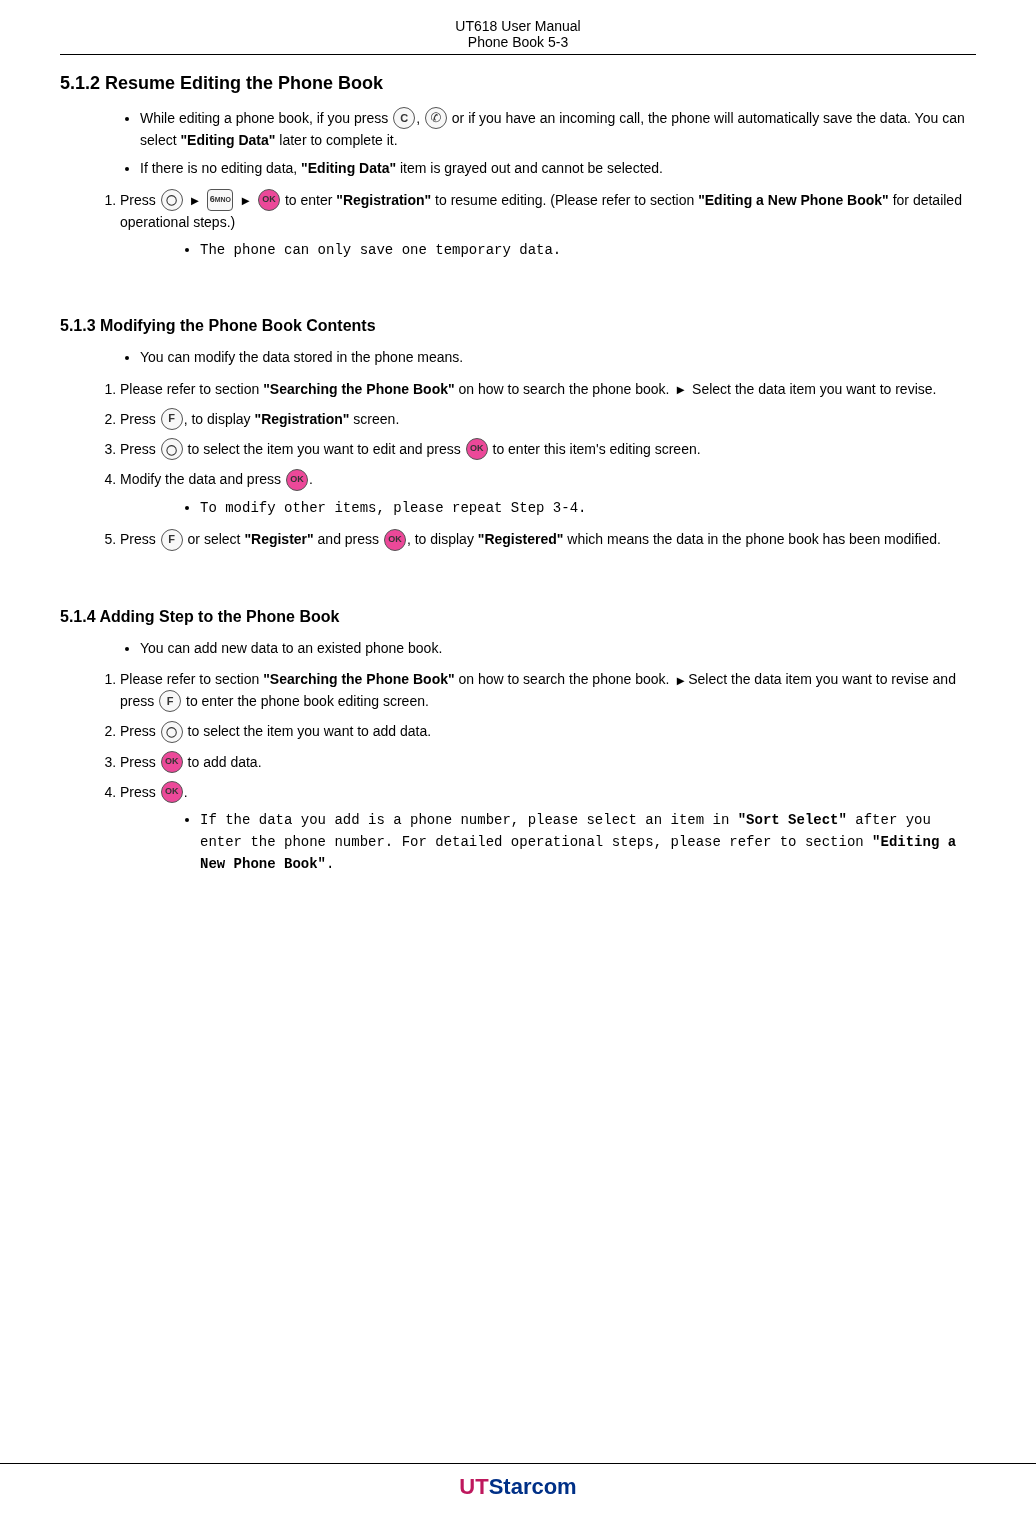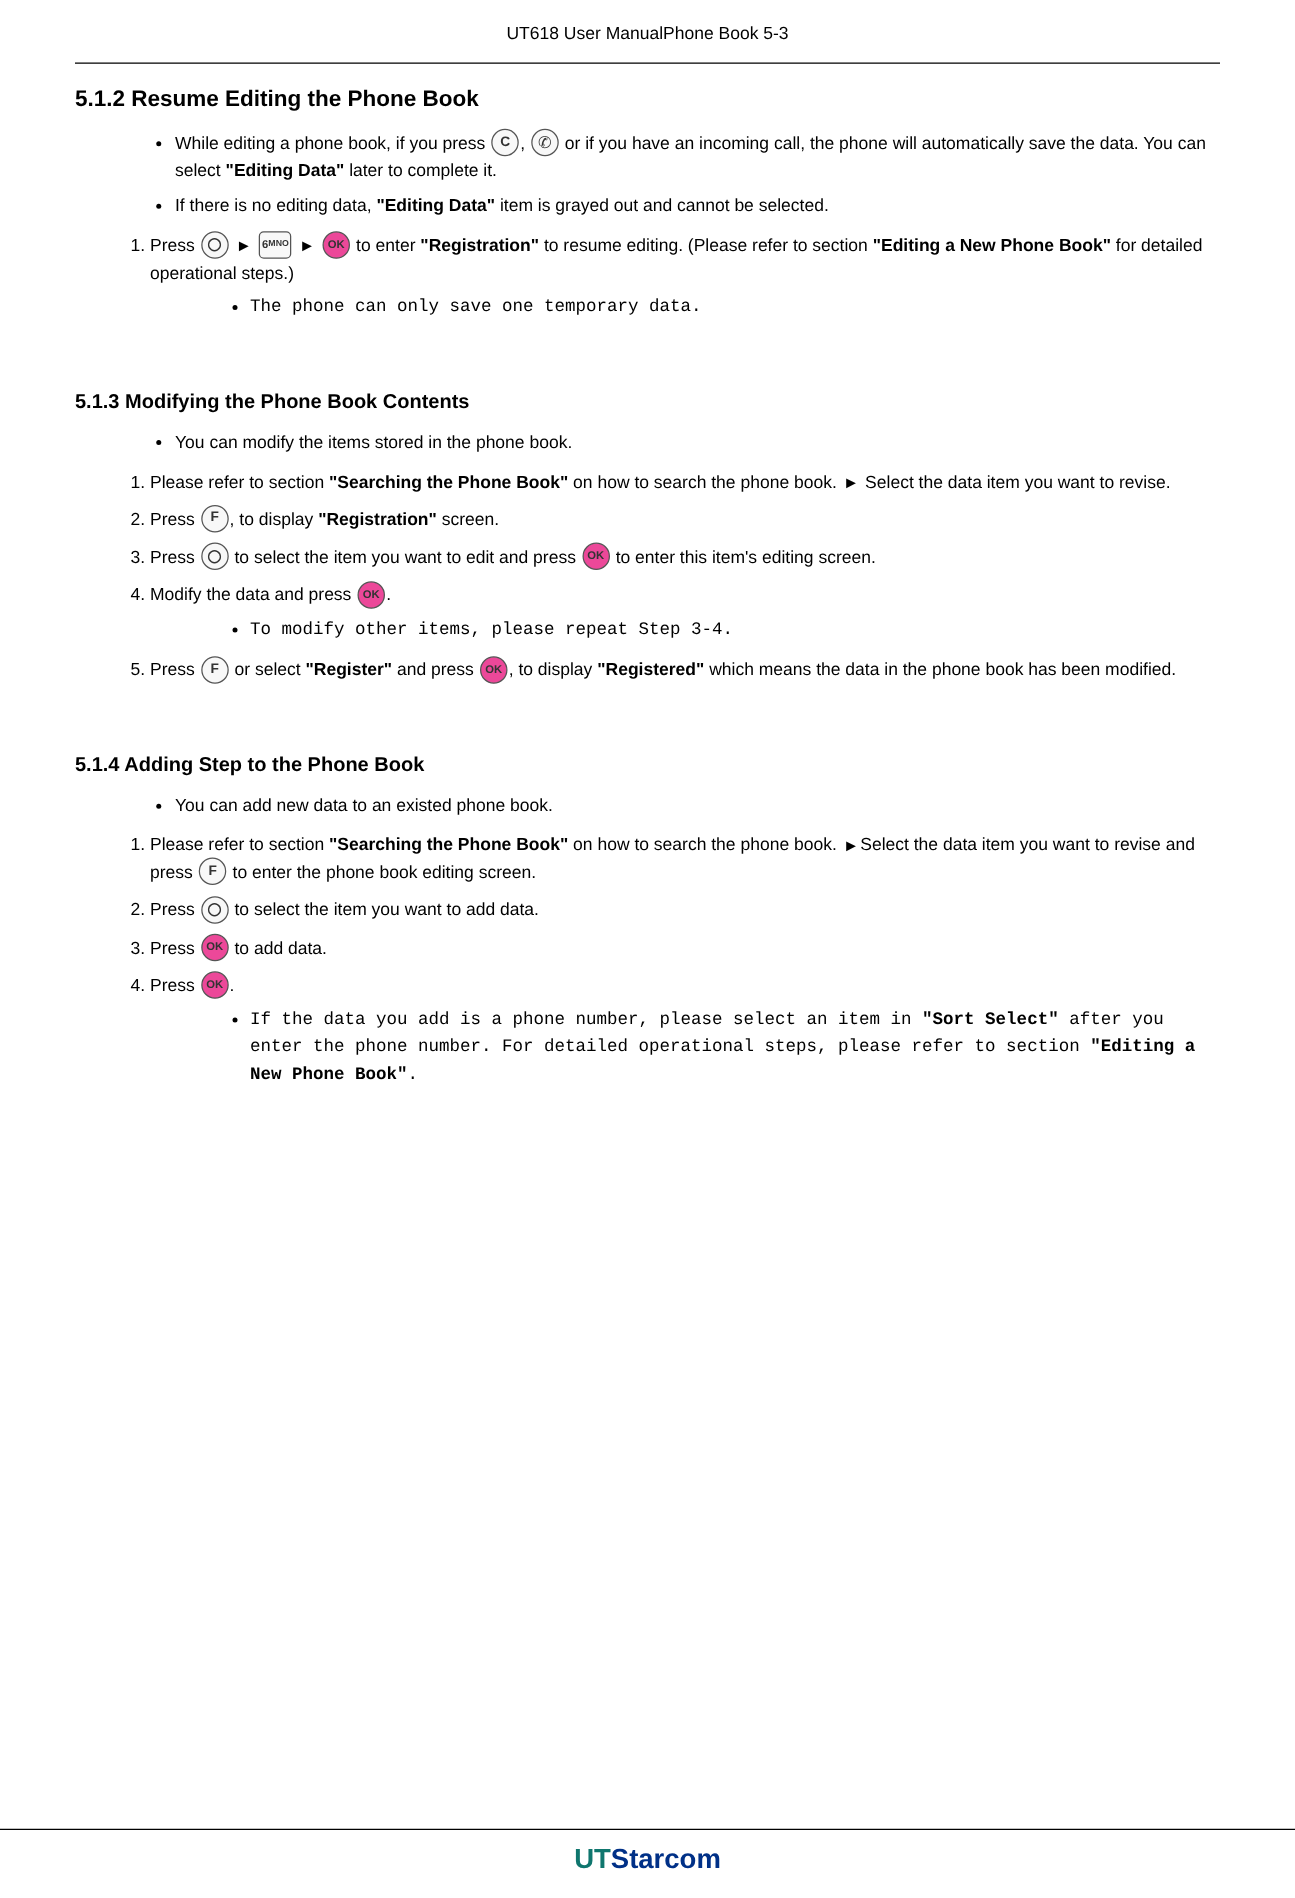--- a/index.html
+++ b/index.html
@@ -13,25 +13,26 @@
       padding: 0;
     }
     .page {
       width: 1036px;
       min-height: 1518px;
       padding: 18px 60px 40px 60px;
       position: relative;
     }
     .header-bar {
       display: flex;
-      justify-content: center;
+      justify-content: flex-start;
       align-items: center;
       border-bottom: 1px solid #000;
-      padding-bottom: 16px;
+      padding-bottom: 4px;
       margin-bottom: 18px;
+      flex-direction: column;
     }
     h2 {
       font-size: 18px;
       font-weight: bold;
       margin-bottom: 14px;
     }
     h3 {
       font-size: 16px;
       font-weight: bold;
       margin-bottom: 12px;
@@ -93,21 +94,21 @@
       bottom: 18px;
       left: 0;
       right: 0;
       display: flex;
       justify-content: center;
       align-items: center;
       border-top: 1px solid #000;
       padding-top: 10px;
     }
     .logo-ut {
-      color: #0f766e;
+      color: #be185d;
       font-size: 22px;
       font-weight: bold;
     }
     .logo-starcom {
       color: #003087;
       font-size: 22px;
       font-weight: bold;
     }
     .inline-icon-f {
       display: inline-flex;
@@ -235,21 +236,21 @@
         <li>The phone can only save one temporary data.</li>
       </ul>
     </li>
   </ol>
 
   <div class="section-divider"></div>
 
   <h3>5.1.3 Modifying the Phone Book Contents</h3>
 
   <ul>
-    <li>You can modify the items stored in the phone book.</li>
+    <li>You can modify the data stored in the phone means.</li>
   </ul>
 
   <ol>
     <li>
       Please refer to section <span class="bold">"Searching the Phone Book"</span> on how to search the phone book.
       <span class="icon-arrow">►</span>
       Select the data item you want to revise.
     </li>
     <li>
       Press

